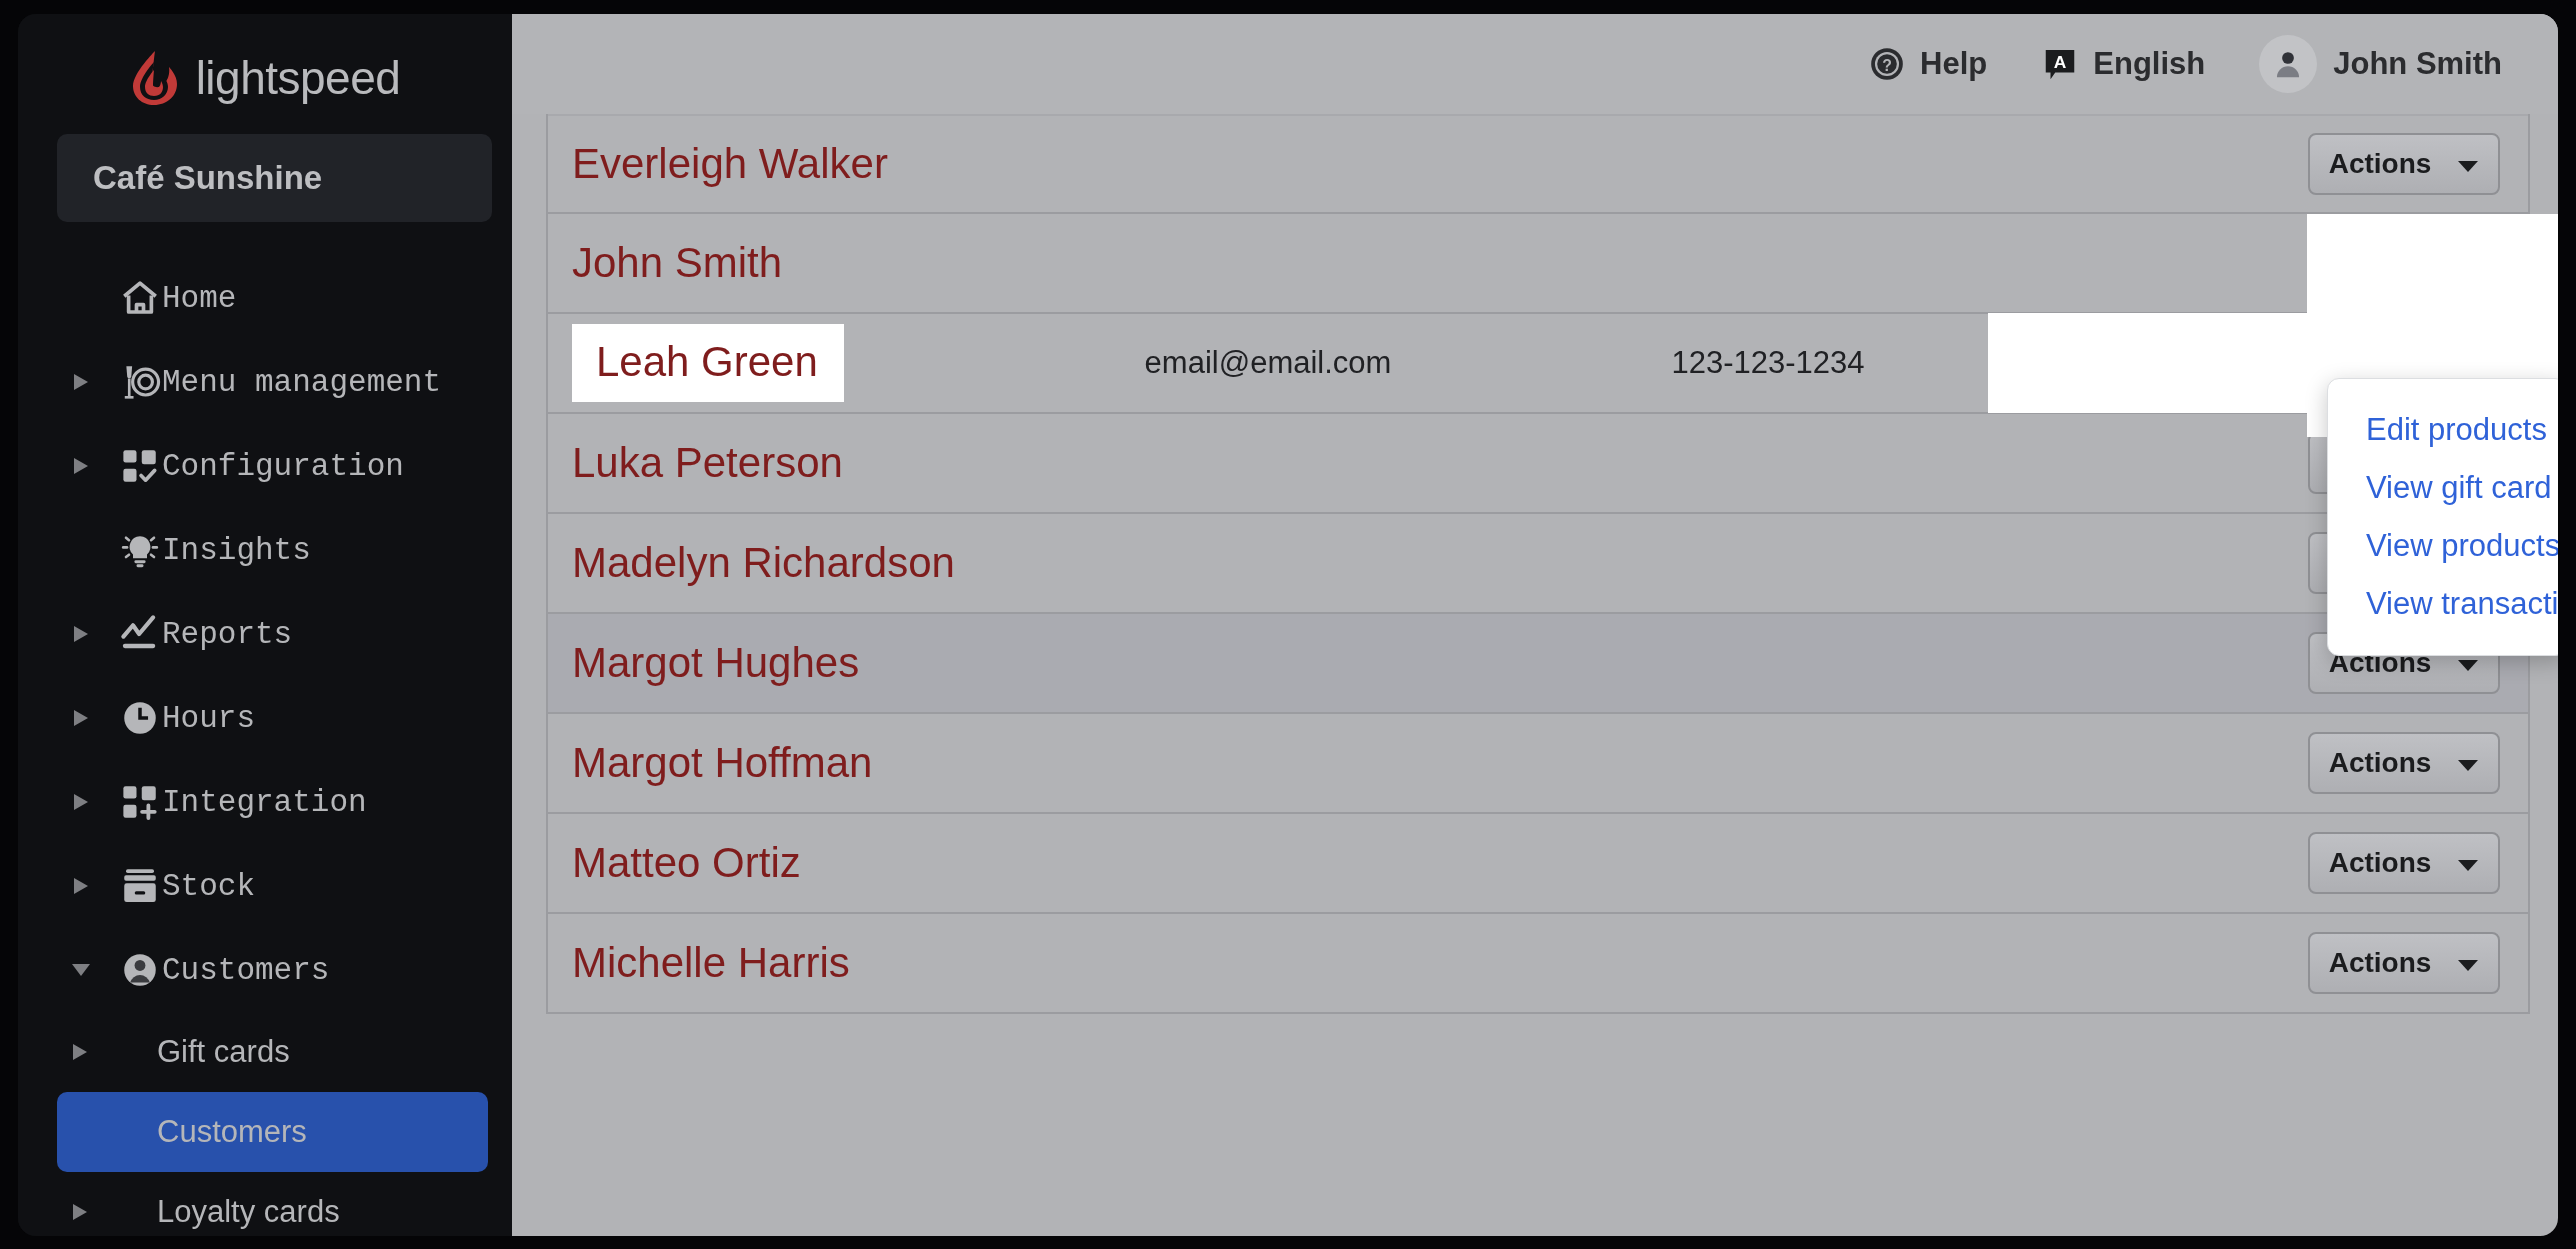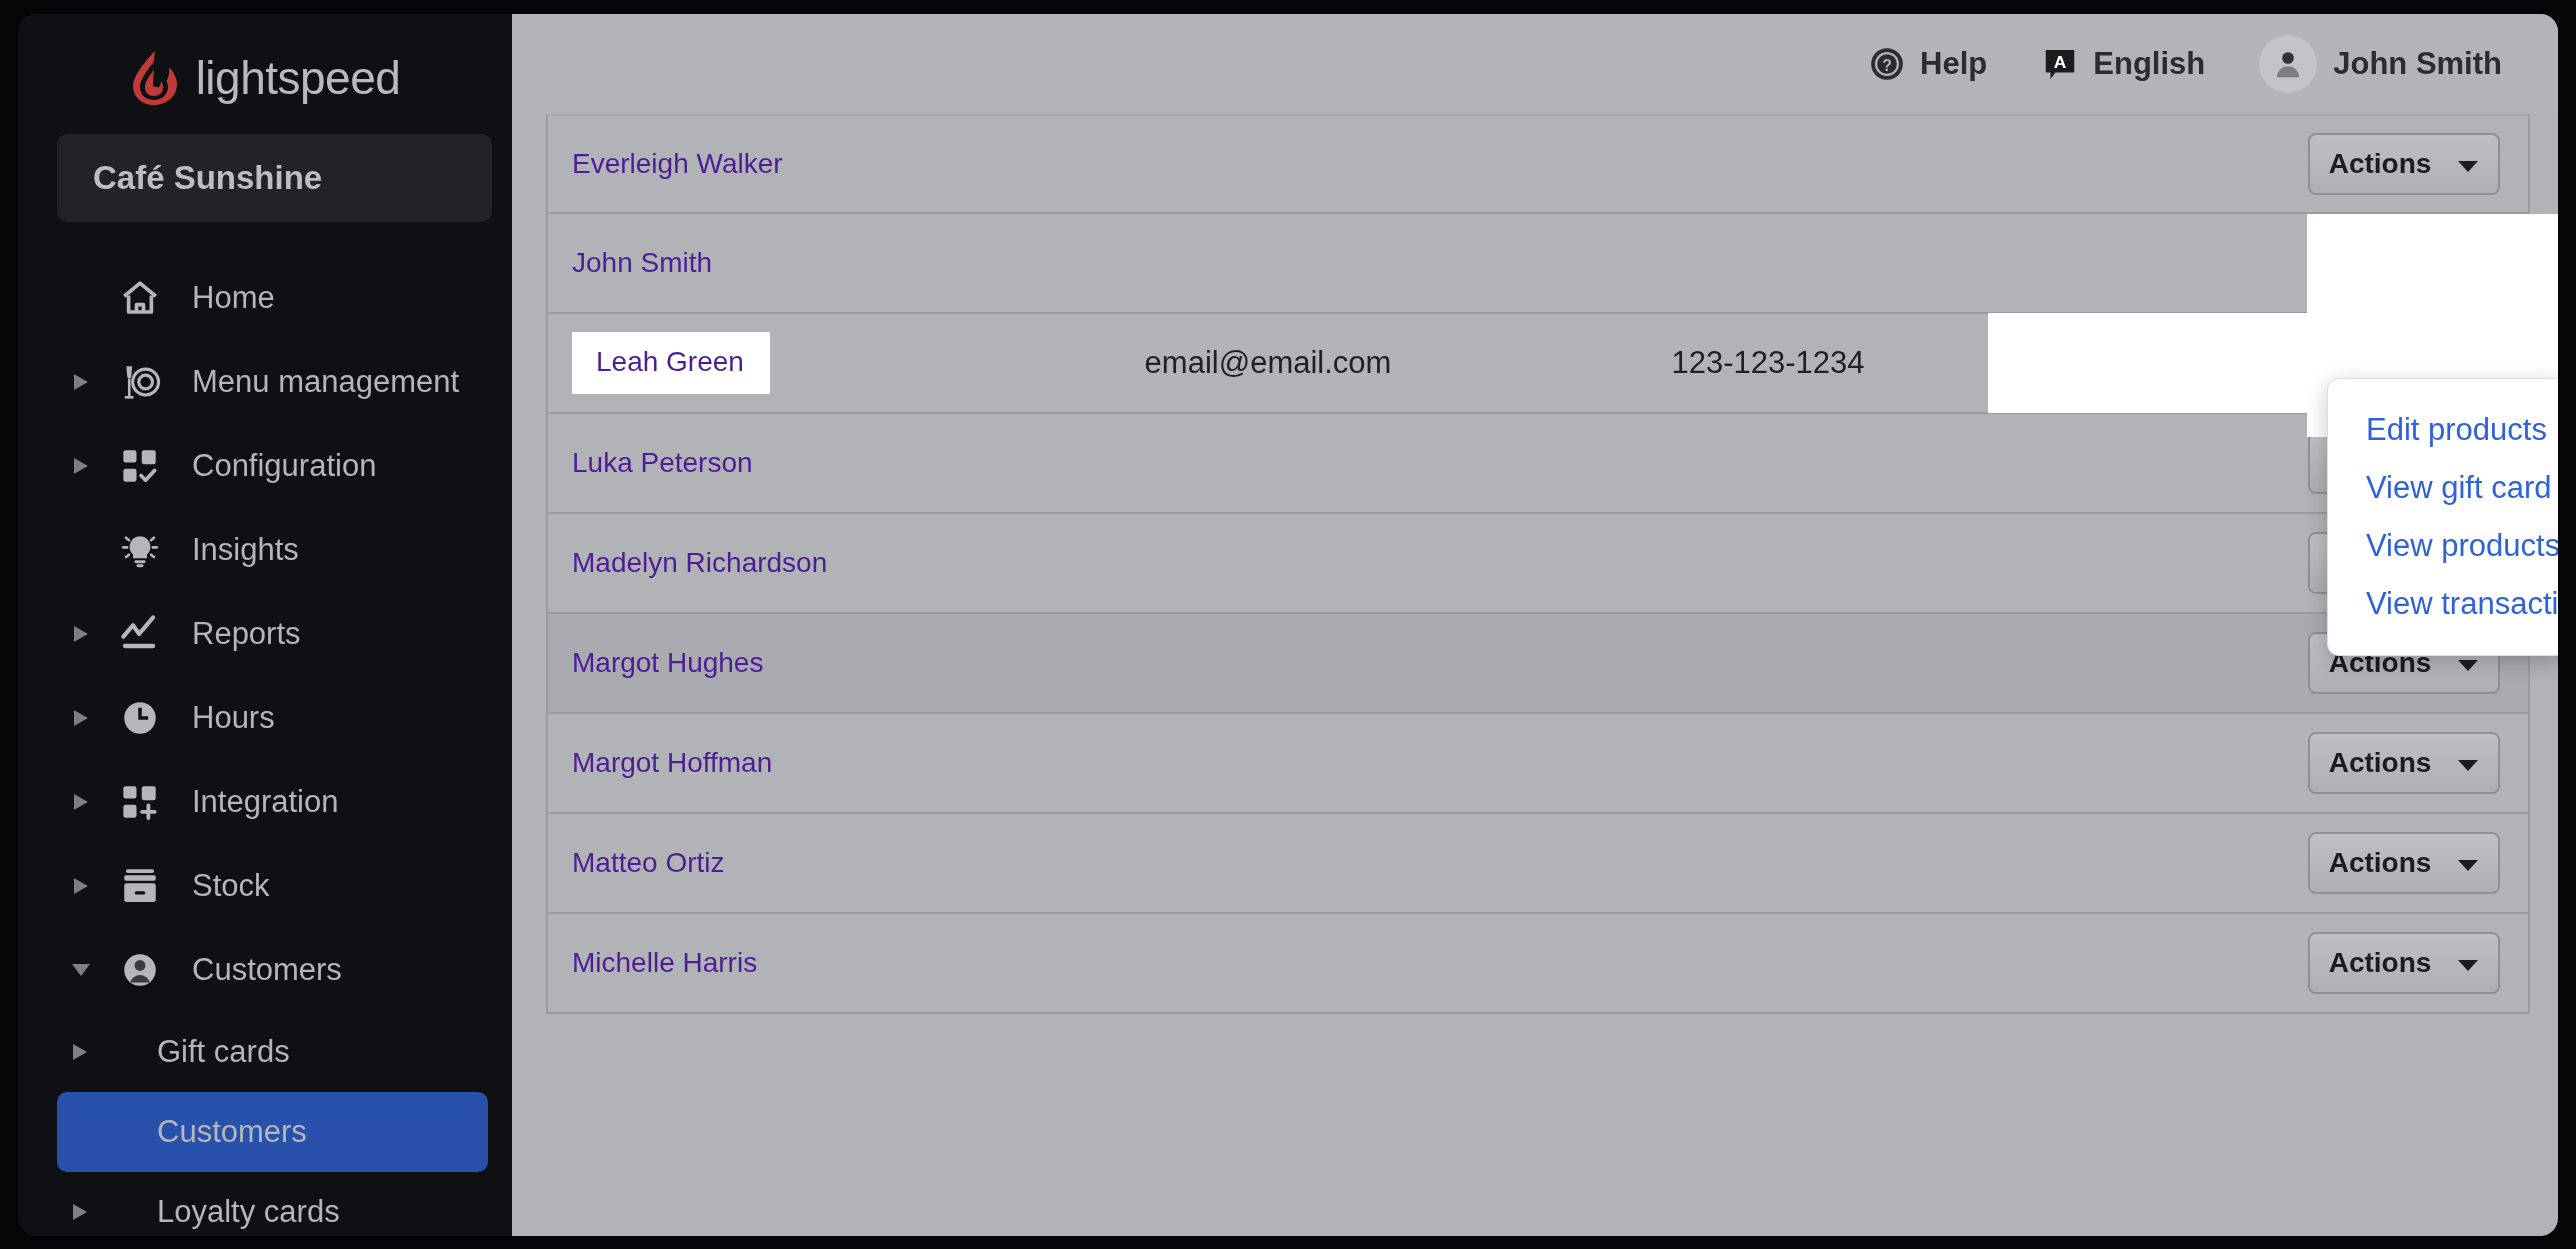--- a/index.html
+++ b/index.html
@@ -78,21 +78,21 @@
   }
   .nav-item .caret.hidden { visibility: hidden; }
   .caret svg { display: block; }
   .nav-ico {
     width: 44px; height: 44px;
     flex: 0 0 44px;
     margin-left: 20px;
     display: flex; align-items: center; justify-content: center;
   }
   .nav-ico svg { display: block; }
-  .nav-label { margin-left: 30px; white-space: nowrap; }
+  .nav-label { white-space: nowrap; font-family: Liberation Mono, monospace; }
 
   .nav-sub {
     display: flex;
     align-items: center;
     height: 80px;
     margin: 0 24px 0 39px;
     padding-left: 6px;
     color: #b5b6b9;
     font-size: 31px;
     border-radius: 10px;
@@ -158,22 +158,22 @@
     background: #b2b3b6;
   }
   .row.first { border-top: 2px solid #a8a9ad; }
   .row.hover { background: #aaabb1; }
   .cell-name {
     width: 440px;
     padding-left: 24px;
     flex: 0 0 440px;
   }
   .cell-name a {
-    color: #4c1d95;
-    font-size: 28px;
+    color: #7f1d1d;
+    font-size: 42px;
     text-decoration: none;
     cursor: pointer;
   }
   .cell-email {
     flex: 0 0 560px;
     text-align: center;
     color: #202124;
     font-size: 31px;
   }
   .cell-phone {

